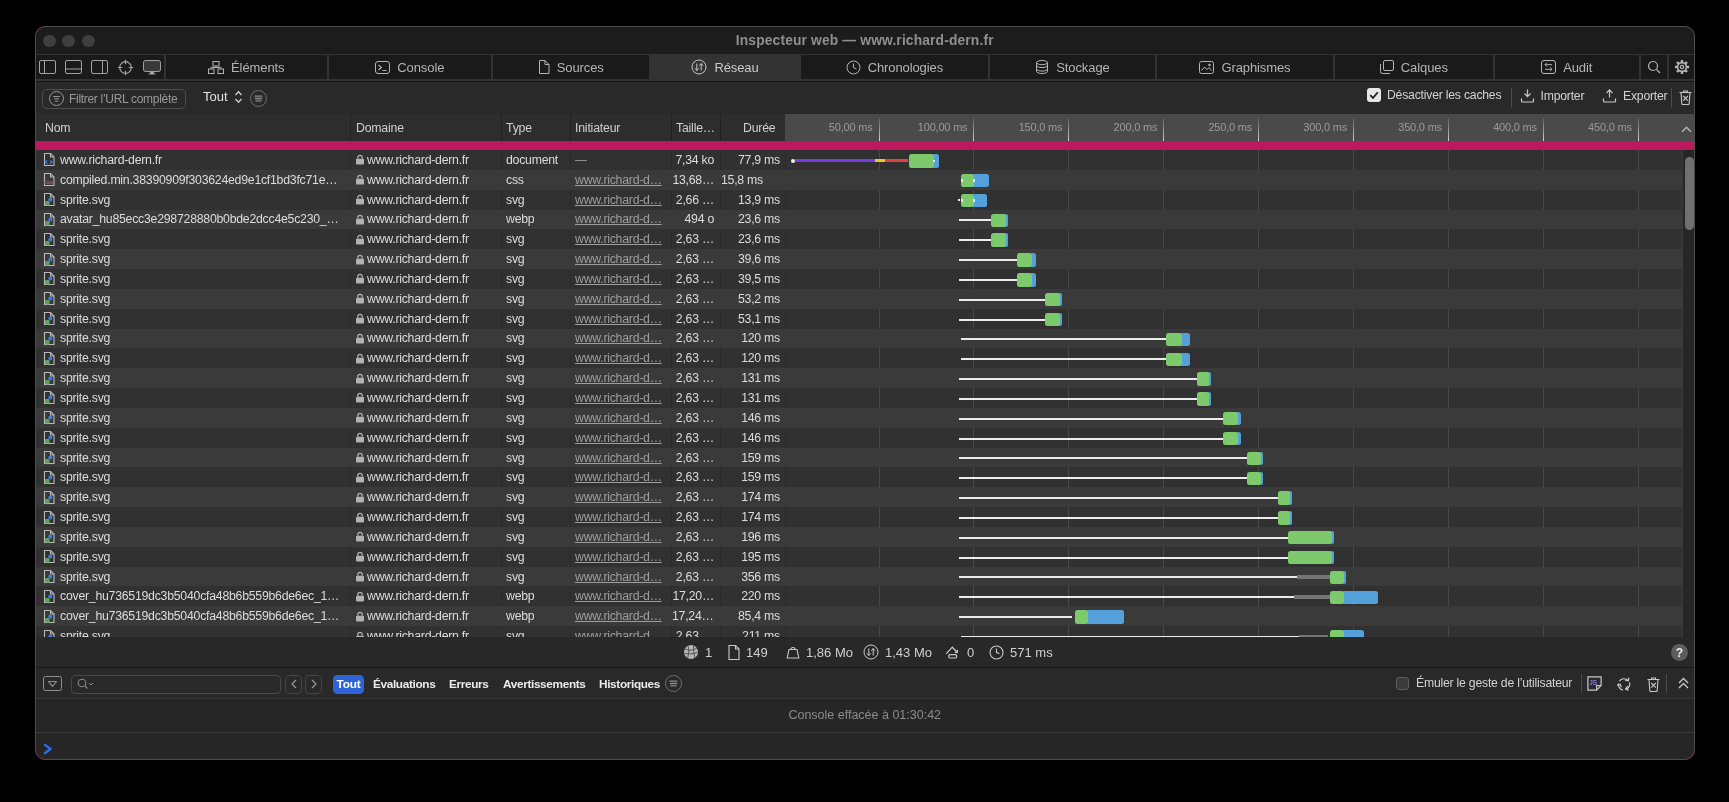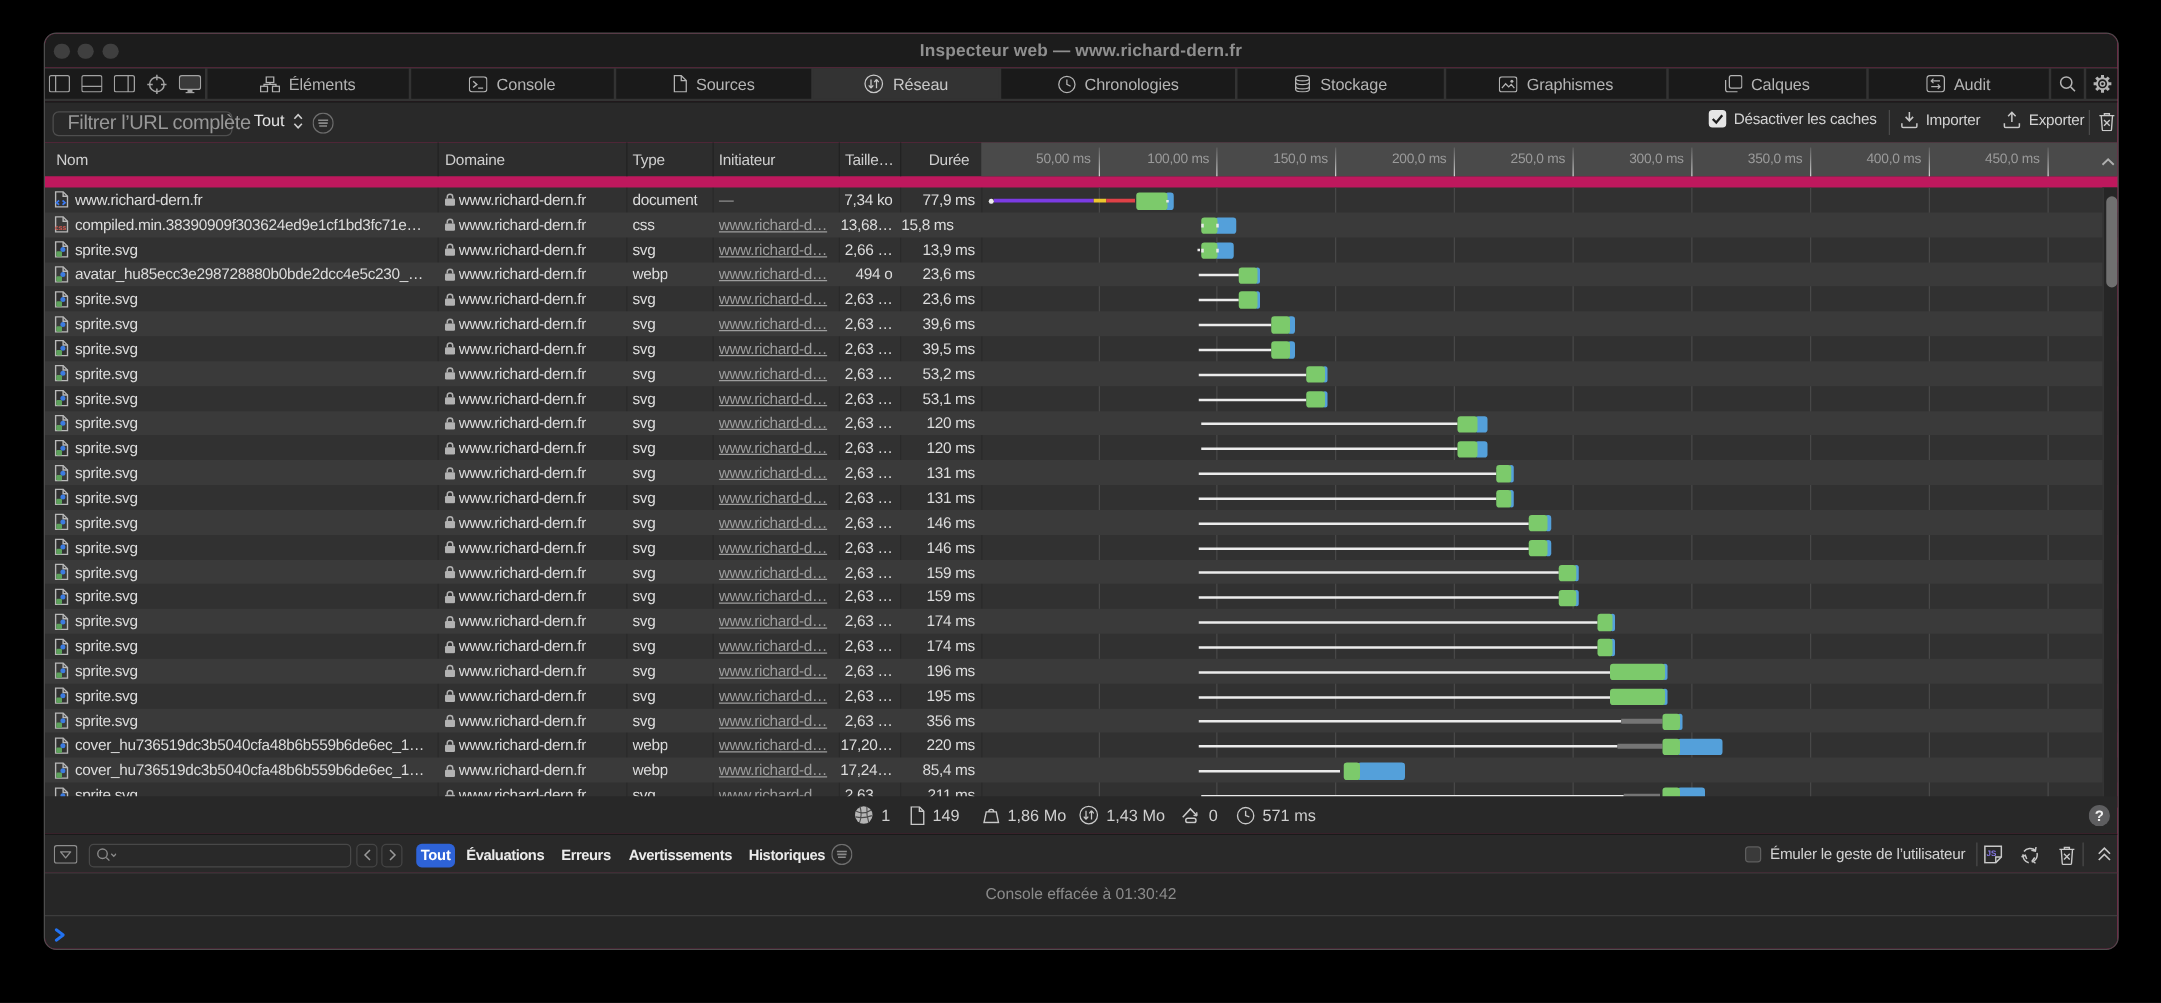--- a/index.html
+++ b/index.html
@@ -11,21 +11,21 @@
 .tl { position:absolute; top:7.7px; width:12.6px; height:12.6px; border-radius:50%; background:#3f3f3f; }
 #title { position:absolute; width:100%; top:5.5px; text-align:center; font-size:13.8px; font-weight:bold; color:#8f8f8f; letter-spacing:0.15px;}
 #tabbar { left:0; top:27px; width:100%; height:27px; background:#333333; }
 .tab { position:absolute; top:1px; height:24px; background:#1a1a1a; color:#b4b4b4; font-size:13px;
   display:flex; align-items:center; justify-content:center; gap:7px; letter-spacing:-0.1px;}
 .tab.sel { background:#333333; color:#c8c8c8;}
 #lefticons { position:absolute; left:0; top:1px; width:127.5px; height:24px; background:#1a1a1a;
   display:flex; align-items:center; justify-content:center; gap:9px;}
 #toolbar { left:0; top:54px; width:100%; height:32.5px; background:#292929; border-top:1px solid #161616;}
 #ffield { position:absolute; left:6px; top:6.5px; width:144px; height:20px; border:1px solid #4e4e4e;
-  border-radius:5px; color:#989898; font-size:16px; letter-spacing:-0.3px; display:flex; align-items:center; gap:5px; padding-left:6px; white-space:nowrap;}
+  border-radius:5px; color:#989898; font-size:12px; letter-spacing:-0.3px; display:flex; align-items:center; gap:5px; padding-left:6px; white-space:nowrap;}
 #thead { left:0; top:86.5px; width:100%; height:27.5px; background:#2d2d2d; font-size:12.3px; letter-spacing:-0.2px; color:#cfcfcf; }
 #thead .sep { position:absolute; top:0; width:1px; height:100%; background:#222222; }
 #tlhead { position:absolute; left:748.5px; top:0; right:0; height:100%; background:#4a4a4a; }
 .ticklab { position:absolute; top:7px; font-size:11px; color:#9b9b9b; }
 .tickline { position:absolute; top:4px; bottom:0; width:1px; background:linear-gradient(to bottom, rgba(150,150,150,0.25), #cfcfcf); }
 #rows { left:0; top:123px; width:100%; height:496.0px; background:#313131; }
 .row { position:absolute; left:0; width:100%; height:19.84px; }
 .row.odd { background:#3a3a3a; }
 .colsep { position:absolute; top:0; bottom:0; width:1px; background:rgba(0,0,0,0.14); }
 .cell { position:absolute; top:0; height:100%; display:flex; align-items:center; color:#dcdcdc;
@@ -984,21 +984,21 @@
           <svg width="10" height="11" viewBox="0 0 10 11" style="">
             <rect x="1" y="4.8" width="8" height="5.7" rx="1" fill="#b2b2b2"></rect>
             <path d="M2.8 4.8 v-1.2 a2.2 2.2 0 0 1 4.4 0 V4.8" fill="none" stroke="#b2b2b2" stroke-width="1.2"></path>
           </svg>
         </div>
 <div class="cell" style="left:331.0px;">www.richard-dern.fr</div>
 <div class="cell" style="left:470.0px;">webp</div>
 <div class="cell" style="left:539.0px; width:90px; color:#9d9d9d;">
           <span style="text-decoration:underline;">www.richard-d…</span>
         </div>
-<div class="cell" style="left:636.0px; width:42px; justify-content:center;">
+<div class="cell" style="left:636.0px; width:42px; justify-content:flex-start;">
           <span>17,24…</span>
         </div>
 <div class="cell" style="left:685.0px; width:59px; justify-content:flex-end;">
           <span>85,4 ms</span>
         </div>
 <div class="wfseg" style="left:923.0px; width:113.0px; top:9.82px; height:2px; background:#ececec; "></div>
 <div class="wfseg" style="left:1049.5px; width:38.5px; top:4.12px; height:13.4px; background:#54a0da; border-radius:2.5px;"></div>
 <div class="wfseg" style="left:1039.0px; width:13.0px; top:4.12px; height:13.4px; background:#7cca6b; border-radius:2.5px;"></div>
 </div>
 <div class="row" style="top:476.16px">

